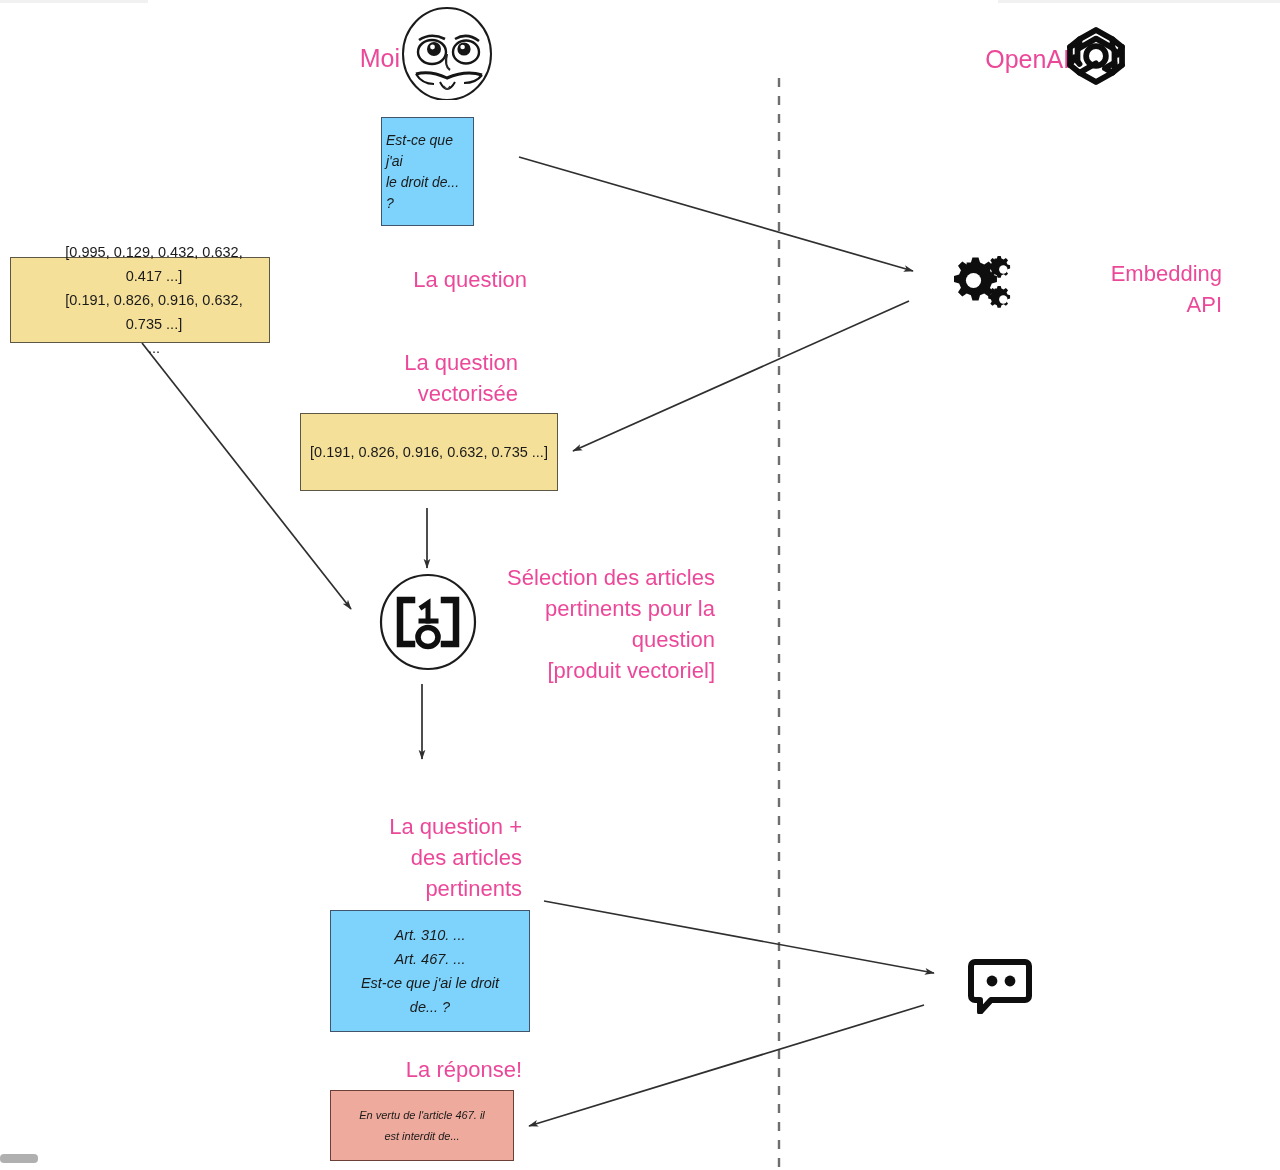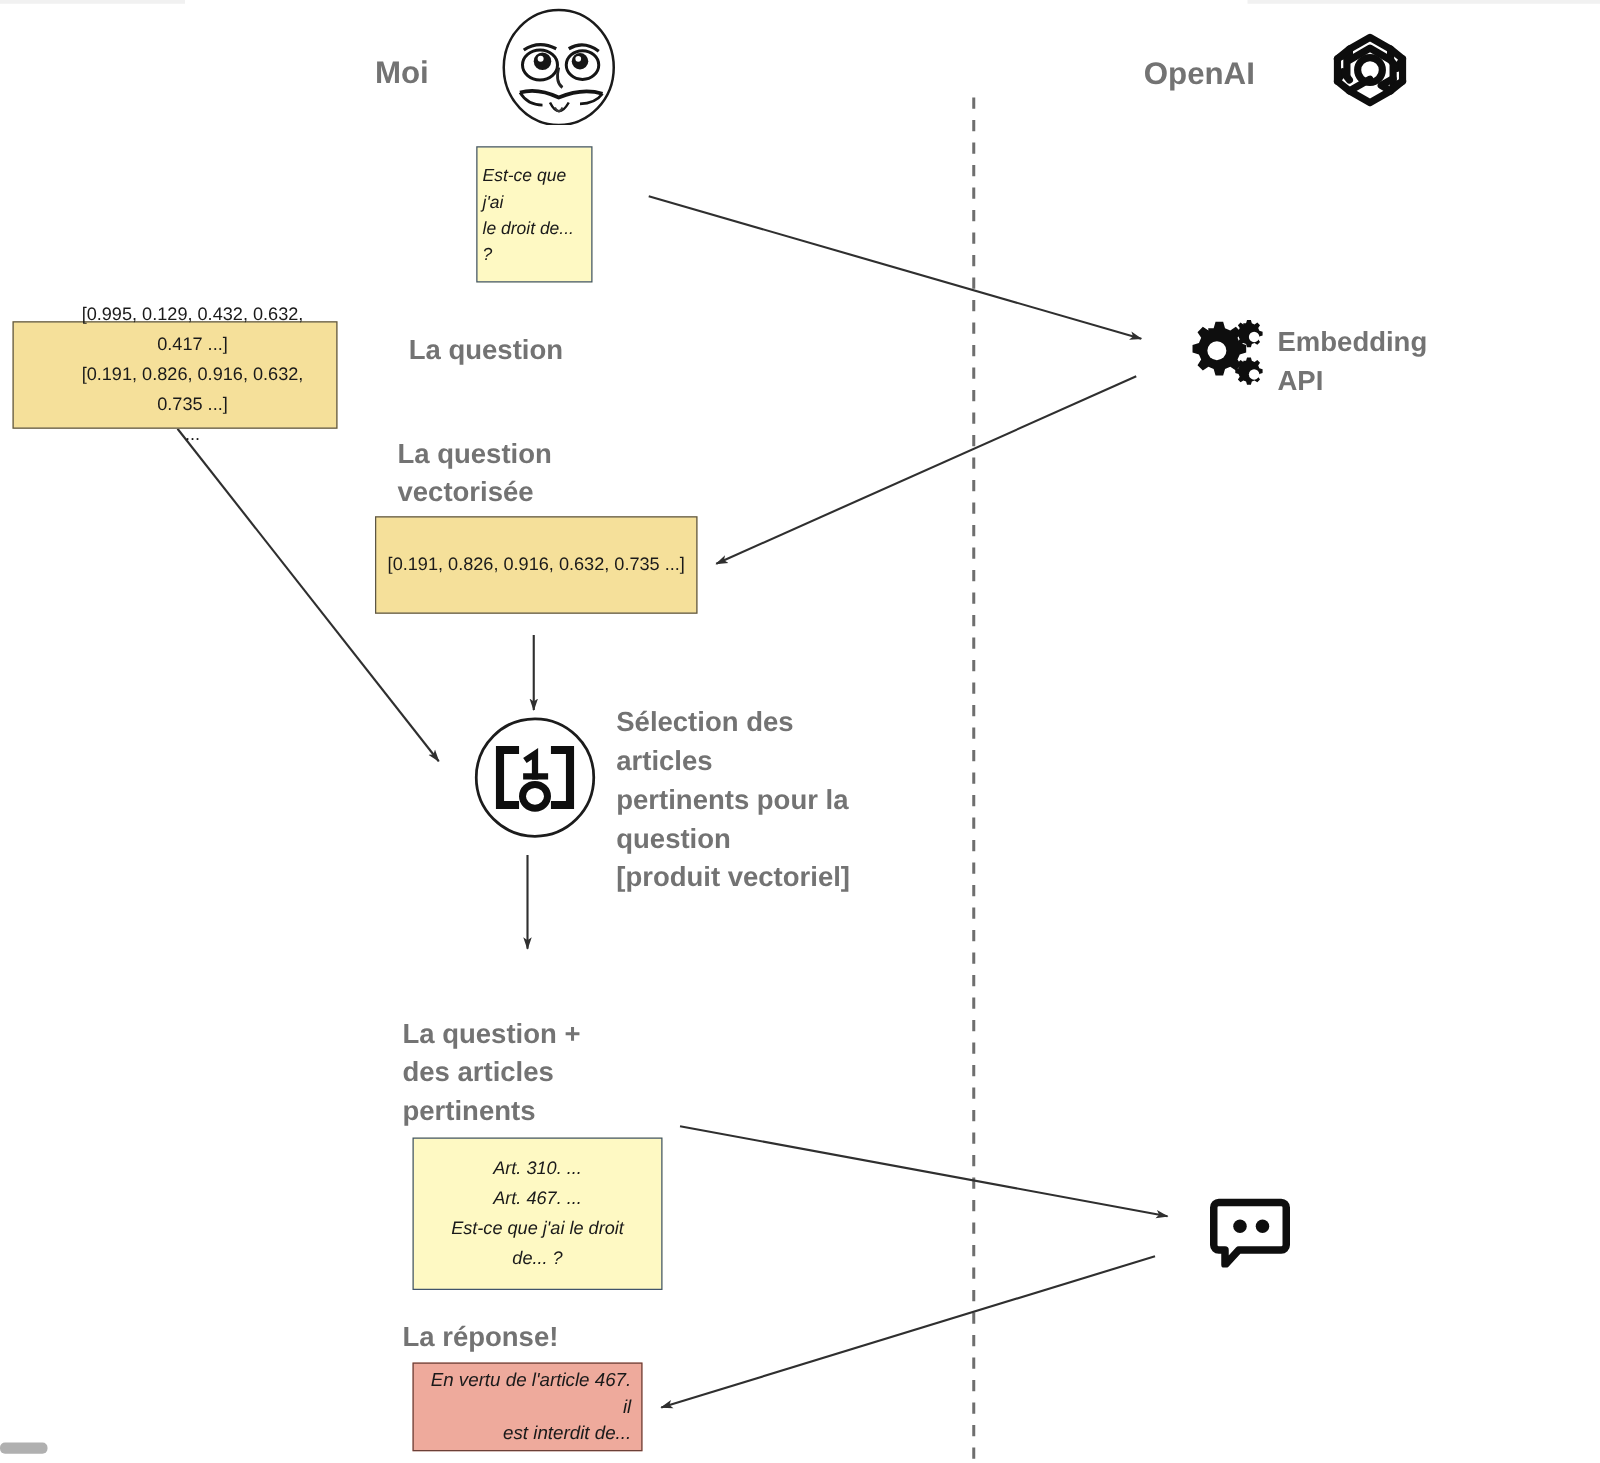--- a/index.html
+++ b/index.html
@@ -16,40 +16,40 @@
   
   .chrome-band{position:absolute;top:0;height:3px;background:#f1f1f1;}
   .scroll-thumb{position:absolute;left:0;top:1154px;width:38px;height:9px;
     background:#b0b0b0;border-radius:4px;}
 
   
   .label{
     position:absolute;
     font-size:22px;
     line-height:31px;
-    color:#737373;
-    text-align:left;
-    font-weight:700;
+    color:#ec4899;
+    text-align:right;
+    font-weight:400;
     white-space:pre-line;
   }
   .label.big{font-size:25px;line-height:34px;}
 
   
   .box{
     position:absolute;
     box-sizing:border-box;
     border:1.5px solid #565347;
     display:flex;
     align-items:center;
     justify-content:center;
     font-size:15px;
     line-height:22px;
     white-space:pre-line;
   }
-  .box.blue{background:#fef9c3;border-color:#41546b;}
+  .box.blue{background:#7dd3fc;border-color:#41546b;}
   .box.yellow{background:#f5e09a;border-color:#5c5646;}
   .box.red{background:#eeaa9c;border-color:#6b4038;}
   .box.ital{font-style:italic;}
   .box .inner{padding:0 8px;width:100%;}
   .t-left{text-align:left;}
   .t-center{text-align:center;}
 
   
   #arrows{position:absolute;left:0;top:0;width:1280px;height:1170px;
     pointer-events:none;}
@@ -185,21 +185,21 @@
   <div class="box blue ital" style="left:330px;top:910px;width:200px;height:122px;justify-content:center;">
     <span class="inner t-center" style="font-size:14.5px;line-height:24px;">Art. 310. ...
 Art. 467. ...
 Est-ce que j'ai le droit
 de... ?</span>
   </div>
 
   <div class="label" style="left:322px;top:1054px;width:200px;">La réponse!</div>
 
   <div class="box red ital" style="left:330px;top:1090px;width:184px;height:71px;">
-    <span class="inner t-center" style="font-size:15px;line-height:21px;text-align:right;">En vertu de l'article 467. il
+    <span class="inner t-center" style="font-size:11px;line-height:21px;">En vertu de l'article 467. il
 est interdit de...</span>
   </div>
 
   <div class="icon" style="left:947px;top:254px;width:78px;height:62px;">
     <svg viewBox="0 0 78 62" width="78" height="62">
       <g fill="#0e0e0e">
 
         <path d="M29 8 l4.6 0 l1.6 -5.4 l6.4 0 l1.6 5.4 l4.4 1.9 l4.7 -3.1 l4.5 4.5 l-3.1 4.7 l1.9 4.4 l5.4 1.6 l0 6.4 l-5.4 1.6 l-1.9 4.4 l3.1 4.7 l-4.5 4.5 l-4.7 -3.1 l-4.4 1.9 l-1.6 5.4 l-6.4 0 l-1.6 -5.4 l-4.4 -1.9 l-4.7 3.1 l-4.5 -4.5 l3.1 -4.7 l-1.9 -4.4 l-5.4 -1.6 l0 -6.4 l5.4 -1.6 l1.9 -4.4 l-3.1 -4.7 l4.5 -4.5 l4.7 3.1 Z" transform="translate(-8,1) scale(0.95)"></path>
       </g>
       <circle cx="26.5" cy="26.5" r="7.6" fill="#ffffff"></circle>

